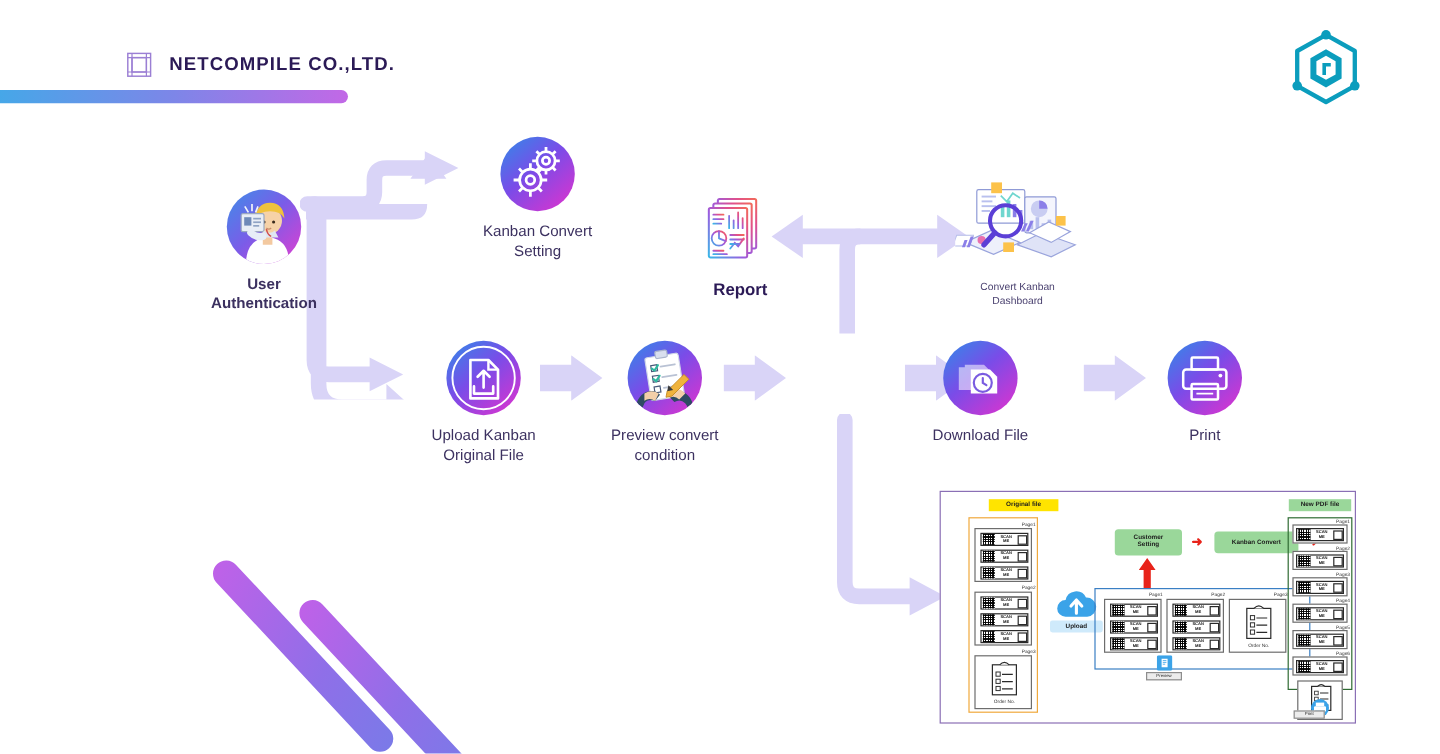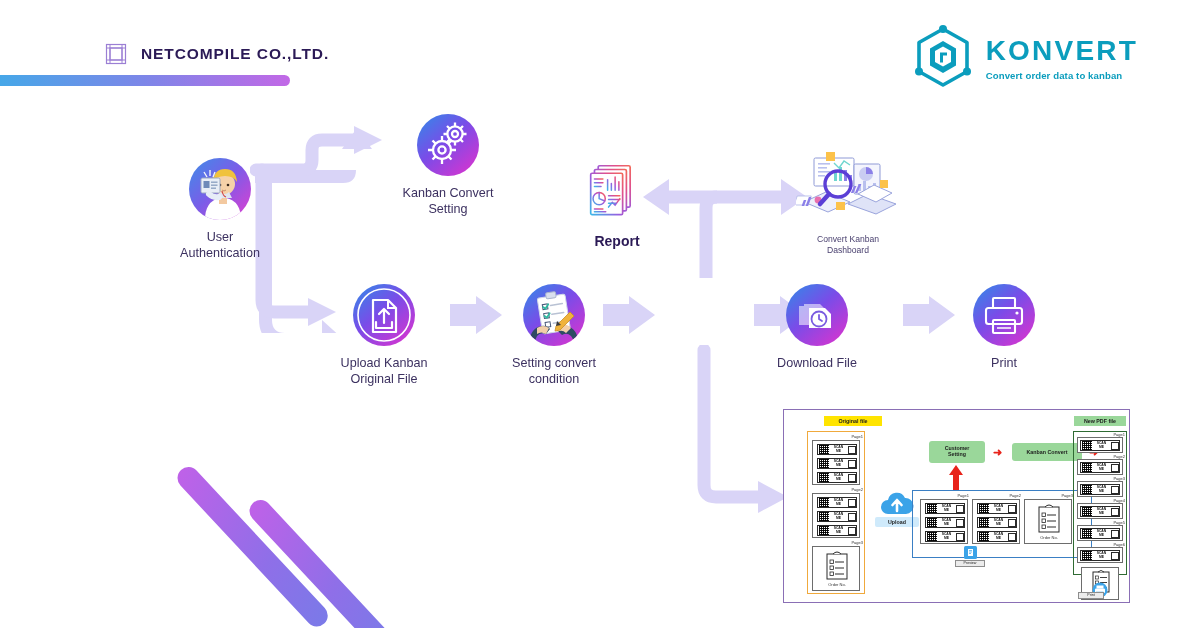--- a/index.html
+++ b/index.html
@@ -115,24 +115,20 @@
       <svg width="66" height="66" viewBox="0 0 66 66">
         <path d="M33 5 L57 18.5 L57 47.5 L33 61 L9 47.5 L9 18.5 Z" fill="none" stroke="#0b9dbd" stroke-width="3.6" stroke-linejoin="round"></path>
         <path d="M33 17 L46 24.5 L46 41.5 L33 49 L20 41.5 L20 24.5 Z" fill="#0b9dbd"></path>
         <path d="M33 22.5 L41 27 L41 38 L33 42.5 L25 38 L25 27 Z" fill="#ffffff"></path>
         <path d="M30 28.5 h7 v3 h-4 v7 h-3 z" fill="#0b9dbd"></path>
         <circle cx="33" cy="5" r="4" fill="#0b9dbd"></circle>
         <circle cx="57" cy="47.5" r="4" fill="#0b9dbd"></circle>
         <circle cx="9" cy="47.5" r="4" fill="#0b9dbd"></circle>
       </svg>
     </span>
-    <span class="konvert-text">
-      <span class="konvert-word">KONVERT</span>
-      <span class="konvert-tag">Convert order data to kanban</span>
-    </span>
   </div>
 
   <svg class="arrow" style="left:255px; top:118px; width:160px; height:215px;">
     <path class="ar-fill" d="
       M0,65 L88,65 Q101,65 101,52 L101,31 L101,31 L117,31 L102,10 L87,31 L101,31 L101,52 L0,52 Z"></path>
     <path class="ar-fill" d="
       M4,52 h13 v150 q0,13 13,13 h37 v-13 l21,19 -21,19 v-13 h-37 q-26,0 -26,-26 z"></path>
   </svg>
 
   <svg class="arrow" style="left:250px; top:110px; width:170px; height:230px;">
@@ -169,21 +165,21 @@
     <path class="ar-fill" d="M141,11 L141,47 L167,29 Z"></path>
   </svg>
 
   <svg class="arrow" style="left:690px; top:345px; width:120px; height:175px;">
     <g stroke="#d9d4f7" stroke-width="13" fill="none" stroke-linecap="round" stroke-linejoin="round">
       <path d="M14,5 V140 Q14,152 26,152 H72"></path>
     </g>
     <path class="ar-fill" d="M68,136 L98,152 L68,168 Z"></path>
   </svg>
 
-  <div class="node" style="left:177px; top:158px; width:86px;">
+  <div class="node" style="left:177px; top:158px; width:86px;font-weight:bold;">
     <div class="disc" style="width:62px; height:62px; background:linear-gradient(135deg,#3e8ee8 0%,#7b5ce8 48%,#e23ed0 100%);">
       <svg width="62" height="62" viewBox="0 0 62 62">
         <clipPath id="cpA">
             <circle cx="31" cy="31" r="31"></circle>
           </clipPath>
         <g clip-path="url(#cpA)">
           <path d="M16 62 q0-19 15-22 h6 q15 3 15 22 z" fill="#ffffff"></path>
           <path d="M30 38 h8 v8 h-8 z" fill="#f3c9a0"></path>
           <circle cx="35" cy="26" r="11" fill="#f6d2a8"></circle>
           <path d="M24 24 q1-13 12-13 q11 0 12 13 q-3-6 -12-6 q-9 0-12 6 z" fill="#f0c23c"></path>
@@ -314,21 +310,21 @@
         <rect x="40" y="52" width="9" height="8" fill="#fcc24a"></rect>
 
         <circle cx="42" cy="34" r="13" fill="none" stroke="#5b3fd6" stroke-width="3.4"></circle>
         <path d="M33 44 L24 54" stroke="#5b3fd6" stroke-width="4.5" stroke-linecap="round"></path>
       </svg>
     </div>
     <div class="node-label small">Convert Kanban
 Dashboard</div>
   </div>
 
-  <div class="node" style="left:333px; top:284px; width:102px;">
+  <div class="node" style="left:352px; top:284px; width:102px;">
     <div class="disc" style="width:62px; height:62px; background:linear-gradient(140deg,#2f8ce8 0%,#7a4ce8 45%,#e431cc 100%);">
       <svg width="62" height="62" viewBox="0 0 62 62">
         <circle cx="31" cy="31" r="26" fill="none" stroke="#ffffff" stroke-width="1.6"></circle>
         <path d="M20 16 h15 l8 8 v24 h-23 z" fill="none" stroke="#ffffff" stroke-width="2.2" stroke-linejoin="round"></path>
         <path d="M35 16 v8 h8" fill="none" stroke="#ffffff" stroke-width="2"></path>
         <path d="M31 39 v-14 M26 30 l5-5 5 5" fill="none" stroke="#ffffff" stroke-width="2.2" stroke-linecap="round" stroke-linejoin="round"></path>
         <path d="M23 38 v6 h16 v-6" fill="none" stroke="#ffffff" stroke-width="2.2" stroke-linecap="round" stroke-linejoin="round"></path>
       </svg>
     </div>
     <div class="node-label">Upload Kanban
@@ -364,21 +360,21 @@
           <path d="M6 58 q2-14 12-16 q6-1 9 3 l-4 5 q-6-2 -9 2 q-3 5 -2 12 z" fill="#2e4b63"></path>
           <path d="M14 44 q6-4 12 0 l-3 6 q-5-3 -9 0 z" fill="#f3cfa8"></path>
 
           <path d="M56 60 q-2-16 -12-18 q-7-1 -10 4 l5 5 q5-3 9 1 q4 5 3 12 z" fill="#2e4b63"></path>
           <path d="M36 42 q7-4 12 2 l-5 5 q-4-4 -9-1 z" fill="#f3cfa8"></path>
           <path d="M33 42 l14-14 4 4 -14 14 -5 1 z" fill="#f0b33c" stroke="#c98f26" stroke-width=".8"></path>
           <path d="M33 42 l1 -5 4 4 z" fill="#3a3a3a"></path>
         </g>
       </svg>
     </div>
-    <div class="node-label">Setting convert
+    <div class="node-label">Preview convert
 condition</div>
   </div>
 
 
   <div class="node" style="left:772px; top:284px; width:90px;">
     <div class="disc" style="width:62px; height:62px; background:linear-gradient(140deg,#2f8ce8 0%,#7a4ce8 45%,#e431cc 100%);">
       <svg width="62" height="62" viewBox="0 0 62 62">
         <g fill="#ffffff" opacity=".55">
           <path d="M13 22 h16 l5 5 v14 h-21 z"></path>
           <path d="M18 20 h16 l5 5 v14 h-21 z"></path>

